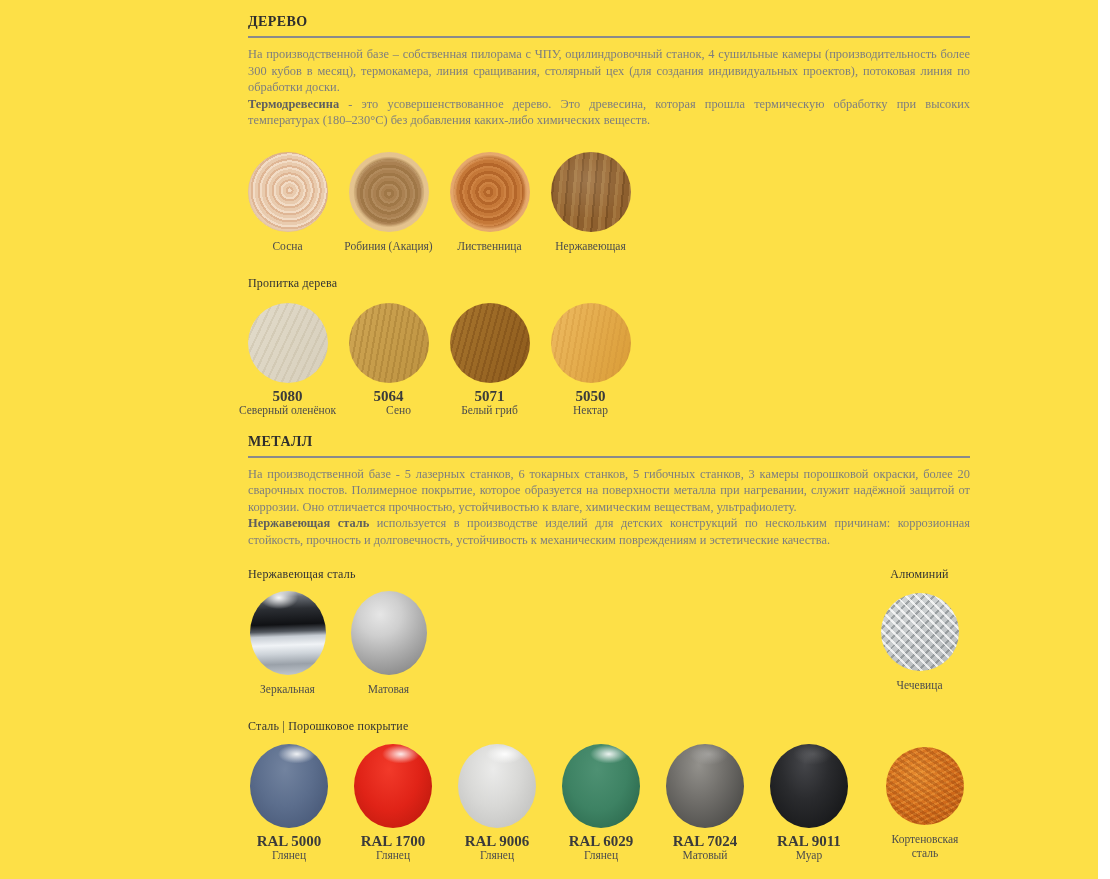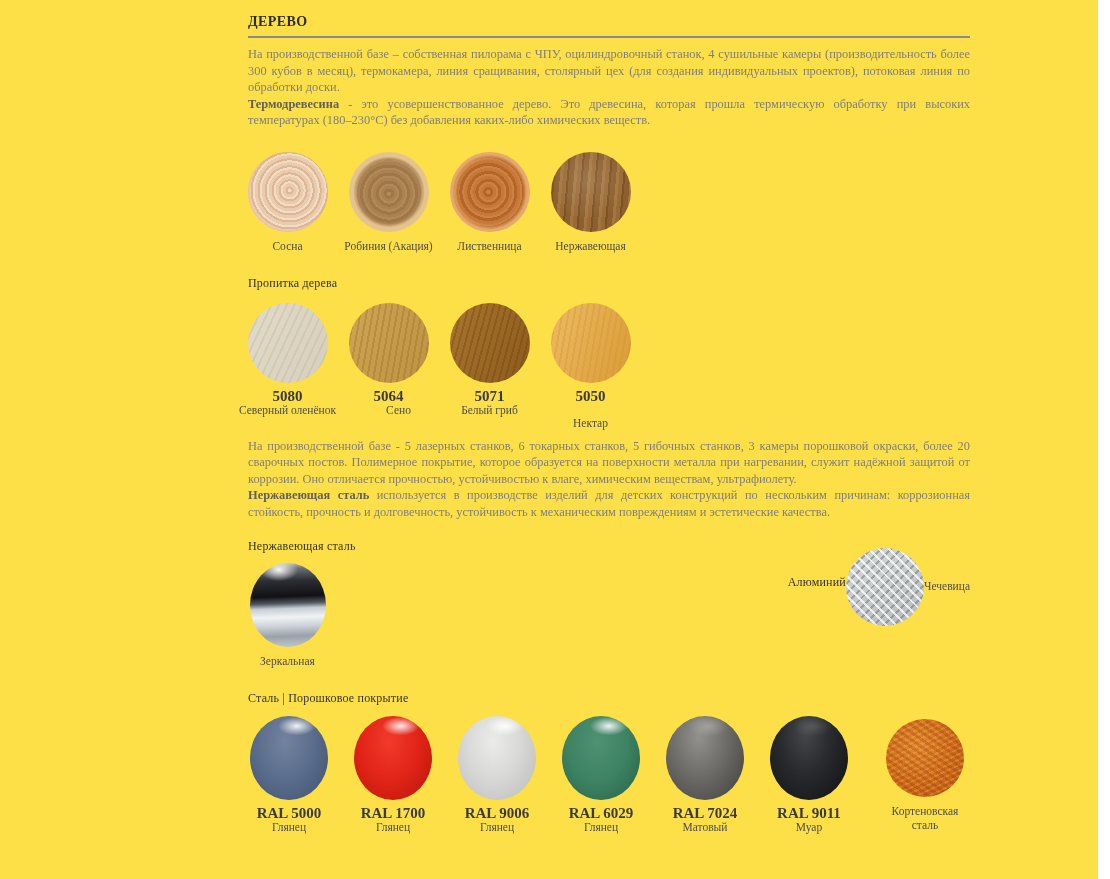--- a/index.html
+++ b/index.html
@@ -48,21 +48,21 @@
   .tex-5071{background:
     repeating-linear-gradient(105deg, rgba(110,64,16,.35) 0 2px, rgba(0,0,0,0) 2px 6px),
     linear-gradient(115deg,#a8762e,#8d5a1c);}
   .tex-5050{background:
     repeating-linear-gradient(100deg, rgba(205,145,55,.32) 0 2px, rgba(0,0,0,0) 2px 6px),
     linear-gradient(115deg,#eebb62,#d99b35);}
 
   
   .metal-row{display:flex;margin-top:18px;align-items:flex-start;}
   .stainless-block{flex:none;}
-  .aluminum-block{margin-left:auto;width:101px;display:flex;flex-direction:row;align-items:center;justify-content:flex-end;}
+  .aluminum-block{margin-left:auto;width:101px;display:flex;flex-direction:column;align-items:center;}
   .aluminum-block h2.subhead{margin:0;}
   .stainless-block .swatch-row{margin-top:8px;}
   .aluminum-block .disc-diamond{margin-top:10px;}
 
   .sphere{width:76px;height:84px;border-radius:50%;flex:none;}
   .sphere-mirror{background:
     radial-gradient(ellipse 34% 18% at 38% 8%, rgba(255,255,255,.95), rgba(255,255,255,0) 75%),
     linear-gradient(178deg,#c8ccd1 0%,#6a6f76 8%,#2b2e33 22%,#101114 40%,#51565d 48%,#c7cdd4 54%,#f0f3f6 64%,#cdd3d9 74%,#9aa1a9 86%,#c4cad1 100%);}
   .sphere-matte{background:
     radial-gradient(circle at 38% 28%, #e6e6e6 0%, #cfcfcf 28%, #adadad 55%, #8f8f8f 80%, #7b7b7b 100%);}
@@ -140,35 +140,40 @@
         <div class="finish label wrap" style="margin-top:0;margin-left:20px;">Сено</div>
       </div>
       <div class="cell">
         <div class="disc tex-5071"></div>
         <div class="code">5071</div>
         <div class="finish label wrap" style="margin-top:0;">Белый гриб</div>
       </div>
       <div class="cell">
         <div class="disc tex-5050"></div>
         <div class="code">5050</div>
-        <div class="finish label wrap" style="margin-top:13px;">Нектар</div>
-      </div>
-    </div>
-
+        <div class="finish label wrap" style="margin-top:0;">Нектар</div>
+      </div>
+    </div>
+
+    <h1 class="section" style="margin-top:17px;">МЕТАЛЛ</h1>
     <p class="body">На производственной базе - 5 лазерных станков, 6 токарных станков, 5 гибочных станков, 3 камеры порошковой окраски, более 20 сварочных постов. Полимерное покрытие, которое образуется на поверхности металла при нагревании, служит надёжной защитой от коррозии. Оно отличается прочностью, устойчивостью к влаге, химическим веществам, ультрафиолету.</p>
     <p class="body cont"><b>Нержавеющая сталь</b><span> используется в производстве изделий для детских конструкций по нескольким причинам: коррозионная стойкость, прочность и долговечность, устойчивость к механическим повреждениям и эстетические качества.</span></p>
 
     <div class="metal-row">
       <div class="stainless-block">
         <h2 class="subhead" style="margin:0;">Нержавеющая сталь</h2>
         <div class="swatch-row" style="margin-top:8px;">
           <div class="cell">
             <div class="sphere sphere-mirror"></div>
             <div class="label">Зеркальная</div>
           </div>
+          <div class="cell">
+            <div class="sphere sphere-matte"></div>
+            <div class="label">Матовая</div>
+          </div>
         </div>
       </div>
       <div class="aluminum-block">
         <h2 class="subhead">Алюминий</h2>
         <div class="disc-diamond"></div>
         <div class="label">Чечевица</div>
       </div>
     </div>
 
     <h2 class="subhead powder-head">Сталь | Порошковое покрытие</h2>

